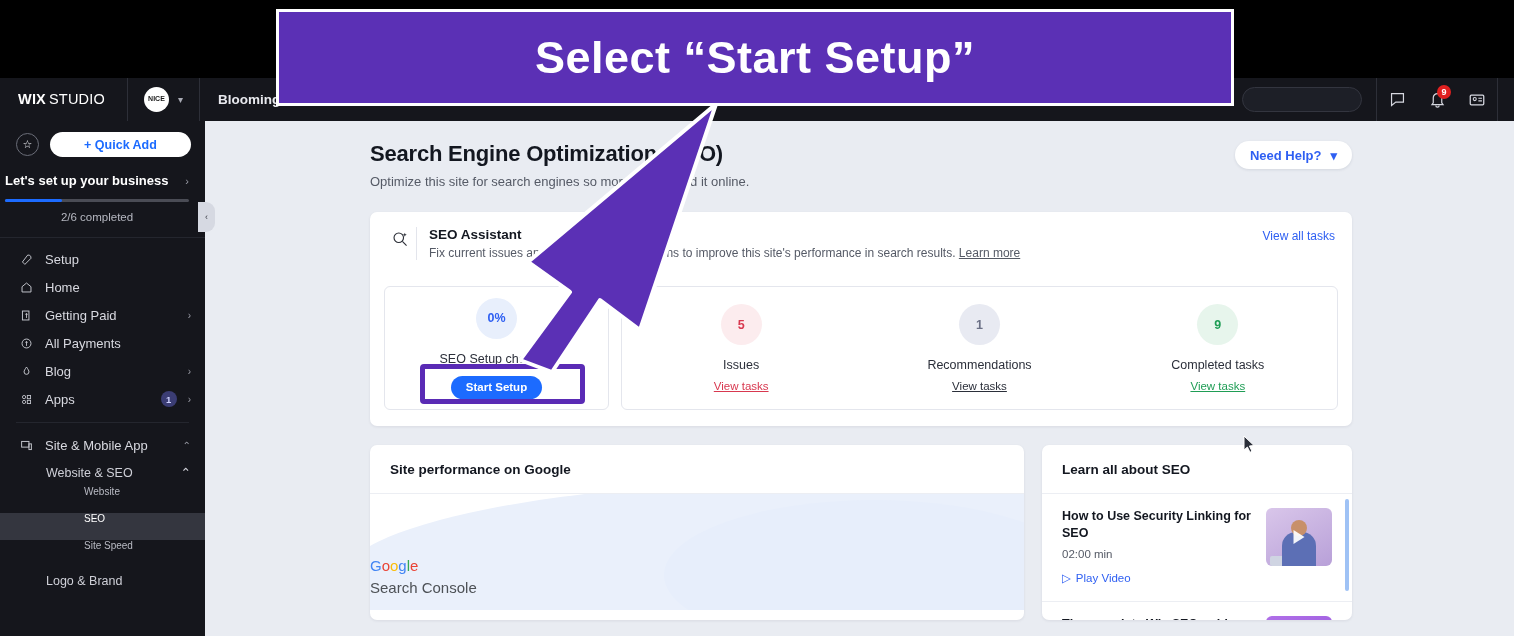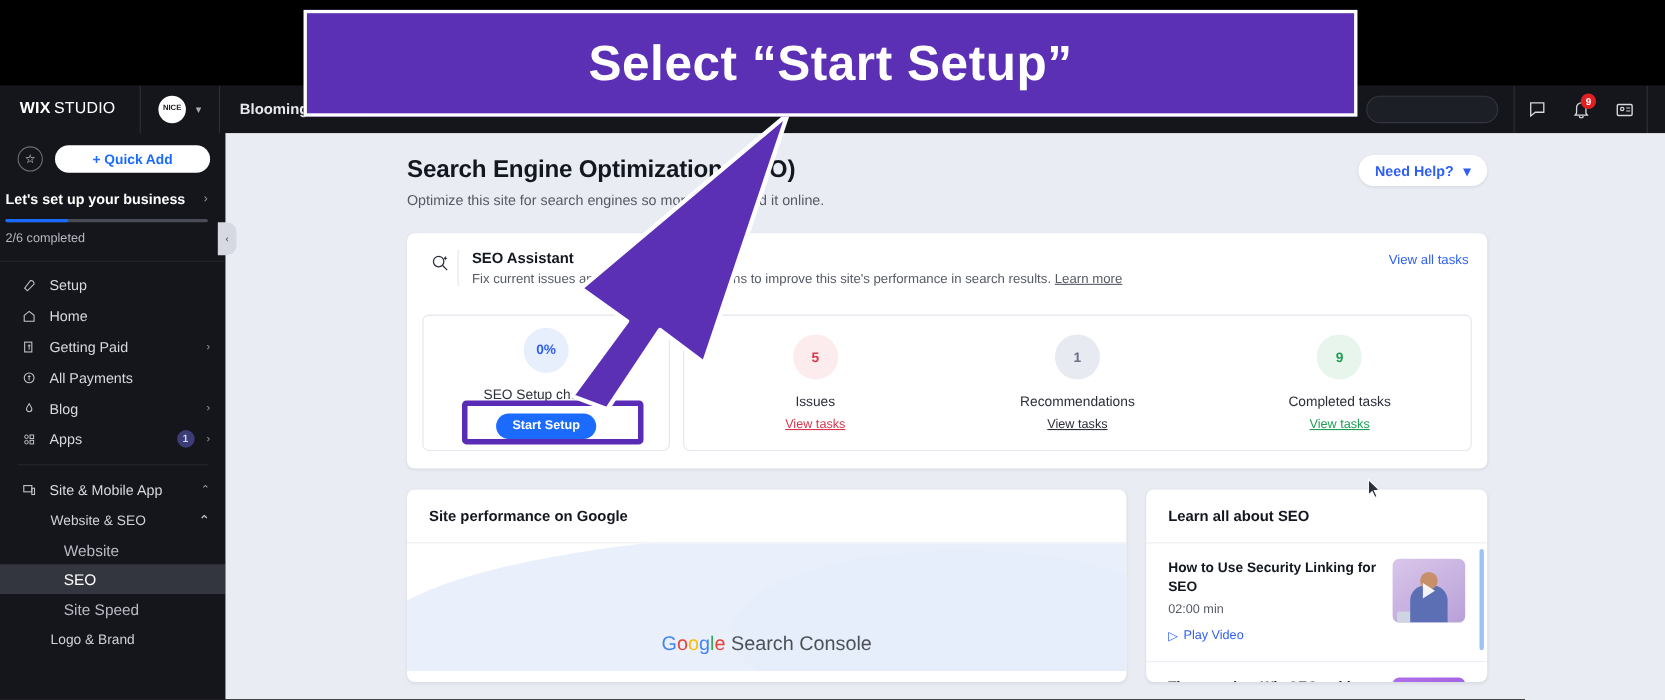--- a/index.html
+++ b/index.html
@@ -28,38 +28,38 @@
   .ticon { width:40px; height:43px; display:flex; align-items:center; justify-content:center; position:relative; }
   .badge { position:absolute; top:7px; right:6px; min-width:14px; height:14px; border-radius:7px; background:#e02020;
            color:#fff; font-size:9px; font-weight:bold; display:flex; align-items:center; justify-content:center; padding:0 3px; }
 
   
   .sidebar { position:absolute; left:0; top:43px; width:205px; height:515px; background:#15161c; }
   .qrow { display:flex; align-items:center; gap:11px; padding:11px 14px 12px 16px; }
   .starbtn { width:23px; height:23px; border-radius:50%; border:1.3px solid #6a6d78; display:flex; align-items:center; justify-content:center; color:#e6e7ec; font-size:11px; }
   .quickadd { flex:1; height:25px; border-radius:13px; background:#fff; color:#1c6bff; font-size:12.5px; font-weight:bold;
               display:flex; align-items:center; justify-content:center; gap:5px; }
-  .setup-block { padding:4px 16px 14px 5px; border-bottom:1px solid #24262e; }
+  .setup-block { padding:4px 16px 14px 5px; border-bottom:1px solid #24262e;text-align:center; }
   .setup-row { display:flex; align-items:center; justify-content:space-between; }
   .setup-row .t { color:#fff; font-size:13px; font-weight:bold; }
   .setup-row .c { color:#9a9ca6; font-size:11px; }
   .pbar { margin-top:11px; height:3px; border-radius:2px; background:#4a4c55; position:relative; }
   .pbar i { position:absolute; left:0; top:0; height:3px; border-radius:2px; background:#1c6bff; width:31%; }
   .pcount { margin-top:9px; color:#b6b8c1; font-size:11.5px; }
 
   .nav { padding-top:7px; }
   .nitem { display:flex; align-items:center; height:28px; padding:0 14px 0 19px; gap:11px; color:#d8d9e0; font-size:13px; }
   .nitem .ico { width:15px; display:flex; justify-content:center; color:#c3c5cd; }
   .nitem .lbl { flex:1; }
   .nitem .cnt { width:16px; height:16px; border-radius:8px; background:#3b3d74; color:#cfd2ff; font-size:9.5px;
                 display:flex; align-items:center; justify-content:center; font-weight:bold; }
   .nitem .ar { color:#9a9ca6; font-size:10px; }
   .ndiv { height:1px; background:#24262e; margin:9px 16px 8px 16px; }
   .sub1 { padding-left:46px; font-size:12.5px; color:#cfd0d8; height:27px; display:flex; align-items:center; justify-content:space-between; padding-right:14px; }
-  .sub2 { padding-left:58px; font-size:14px; color:#b9bbc4; height:27px; display:flex; align-items:center; }
+  .sub2 { padding-left:84px; font-size:10px; color:#b9bbc4; height:27px; display:flex; align-items:flex-start; }
   .sub2.active { background:#34363f; color:#fff; }
 
   
   .collapse { position:absolute; left:198px; top:124px; width:17px; height:30px; border-radius:0 9px 9px 0;
               background:#d6d9e2; display:flex; align-items:center; justify-content:center; color:#3a3c45; font-size:9px; z-index:6; }
 
   
   .content { position:absolute; left:205px; top:43px; width:1309px; height:515px; background:#e9ecf2; overflow:hidden; }
   .page { padding:20px 162px 0 165px; }
   .phead { display:flex; align-items:flex-start; justify-content:space-between; }
@@ -93,21 +93,21 @@
 
   .panels { display:flex; gap:18px; margin-top:19px; }
   .panel-l { flex:1; height:175px; overflow:hidden; }
   .panel-r { flex:0 0 310px; height:175px; overflow:hidden; position:relative; }
   .ptitle2 { font-size:13.5px; font-weight:bold; color:#131720; padding:17px 20px 16px 20px; border-bottom:1px solid #eceef3; }
   .gsc { position:relative; height:116px; overflow:hidden; }
   .gsc .wave { position:absolute; left:-30px; bottom:-70px; width:1000px; height:200px; border-radius:50%;
                background:#eaf0fb; }
   .gsc .wave2 { position:absolute; right:-60px; bottom:-40px; width:420px; height:150px; border-radius:50%; background:#e7eefb; }
   .gsclogo { position:absolute; left:0; right:0; bottom:14px; display:flex; justify-content:center; align-items:baseline;
-             font-size:18px; gap:5px; }
+             font-size:15px; gap:5px;flex-direction:column; }
   .gsclogo .g1{color:#4285f4}.gsclogo .g2{color:#ea4335}.gsclogo .g3{color:#fbbc05}.gsclogo .g4{color:#4285f4}
   .gsclogo .g5{color:#34a853}.gsclogo .g6{color:#ea4335}
   .gsclogo .sc { color:#4d5156; }
 
   .vitem { display:flex; gap:14px; padding:14px 20px 16px 20px; border-bottom:1px solid #eceef3; }
   .vtxt { flex:1; }
   .vtxt .vh { font-size:12.5px; font-weight:bold; color:#131720; line-height:1.35; }
   .vtxt .vd { margin-top:6px; font-size:11.5px; color:#555a66; }
   .vtxt .vp { margin-top:11px; font-size:11.5px; color:#2e5ff2; display:flex; align-items:center; gap:5px; }
   .thumb { width:66px; height:58px; border-radius:6px; position:relative; overflow:hidden; flex:0 0 66px; }

